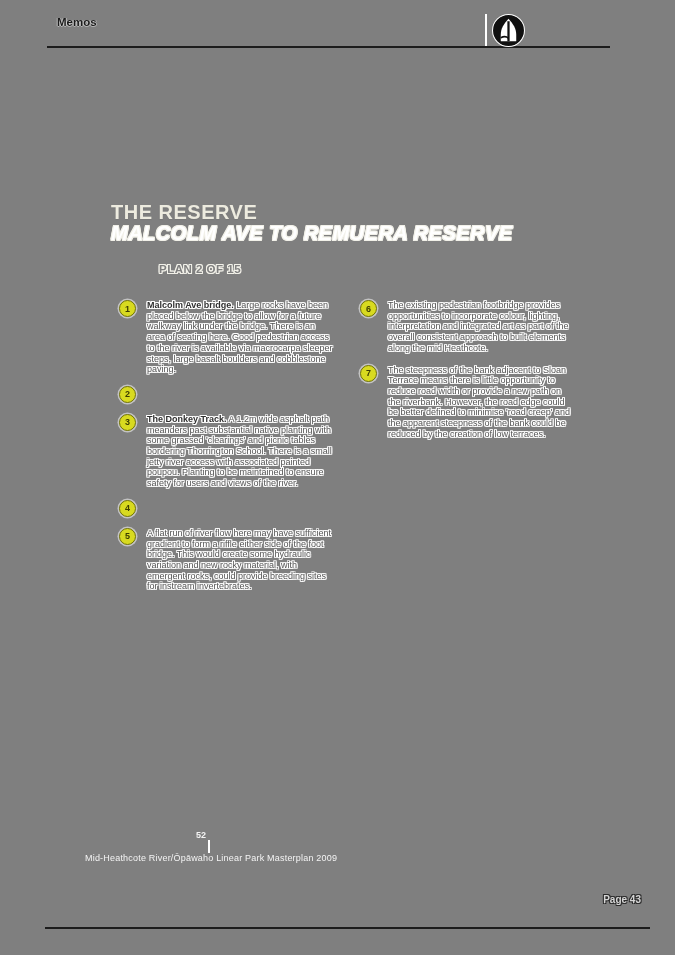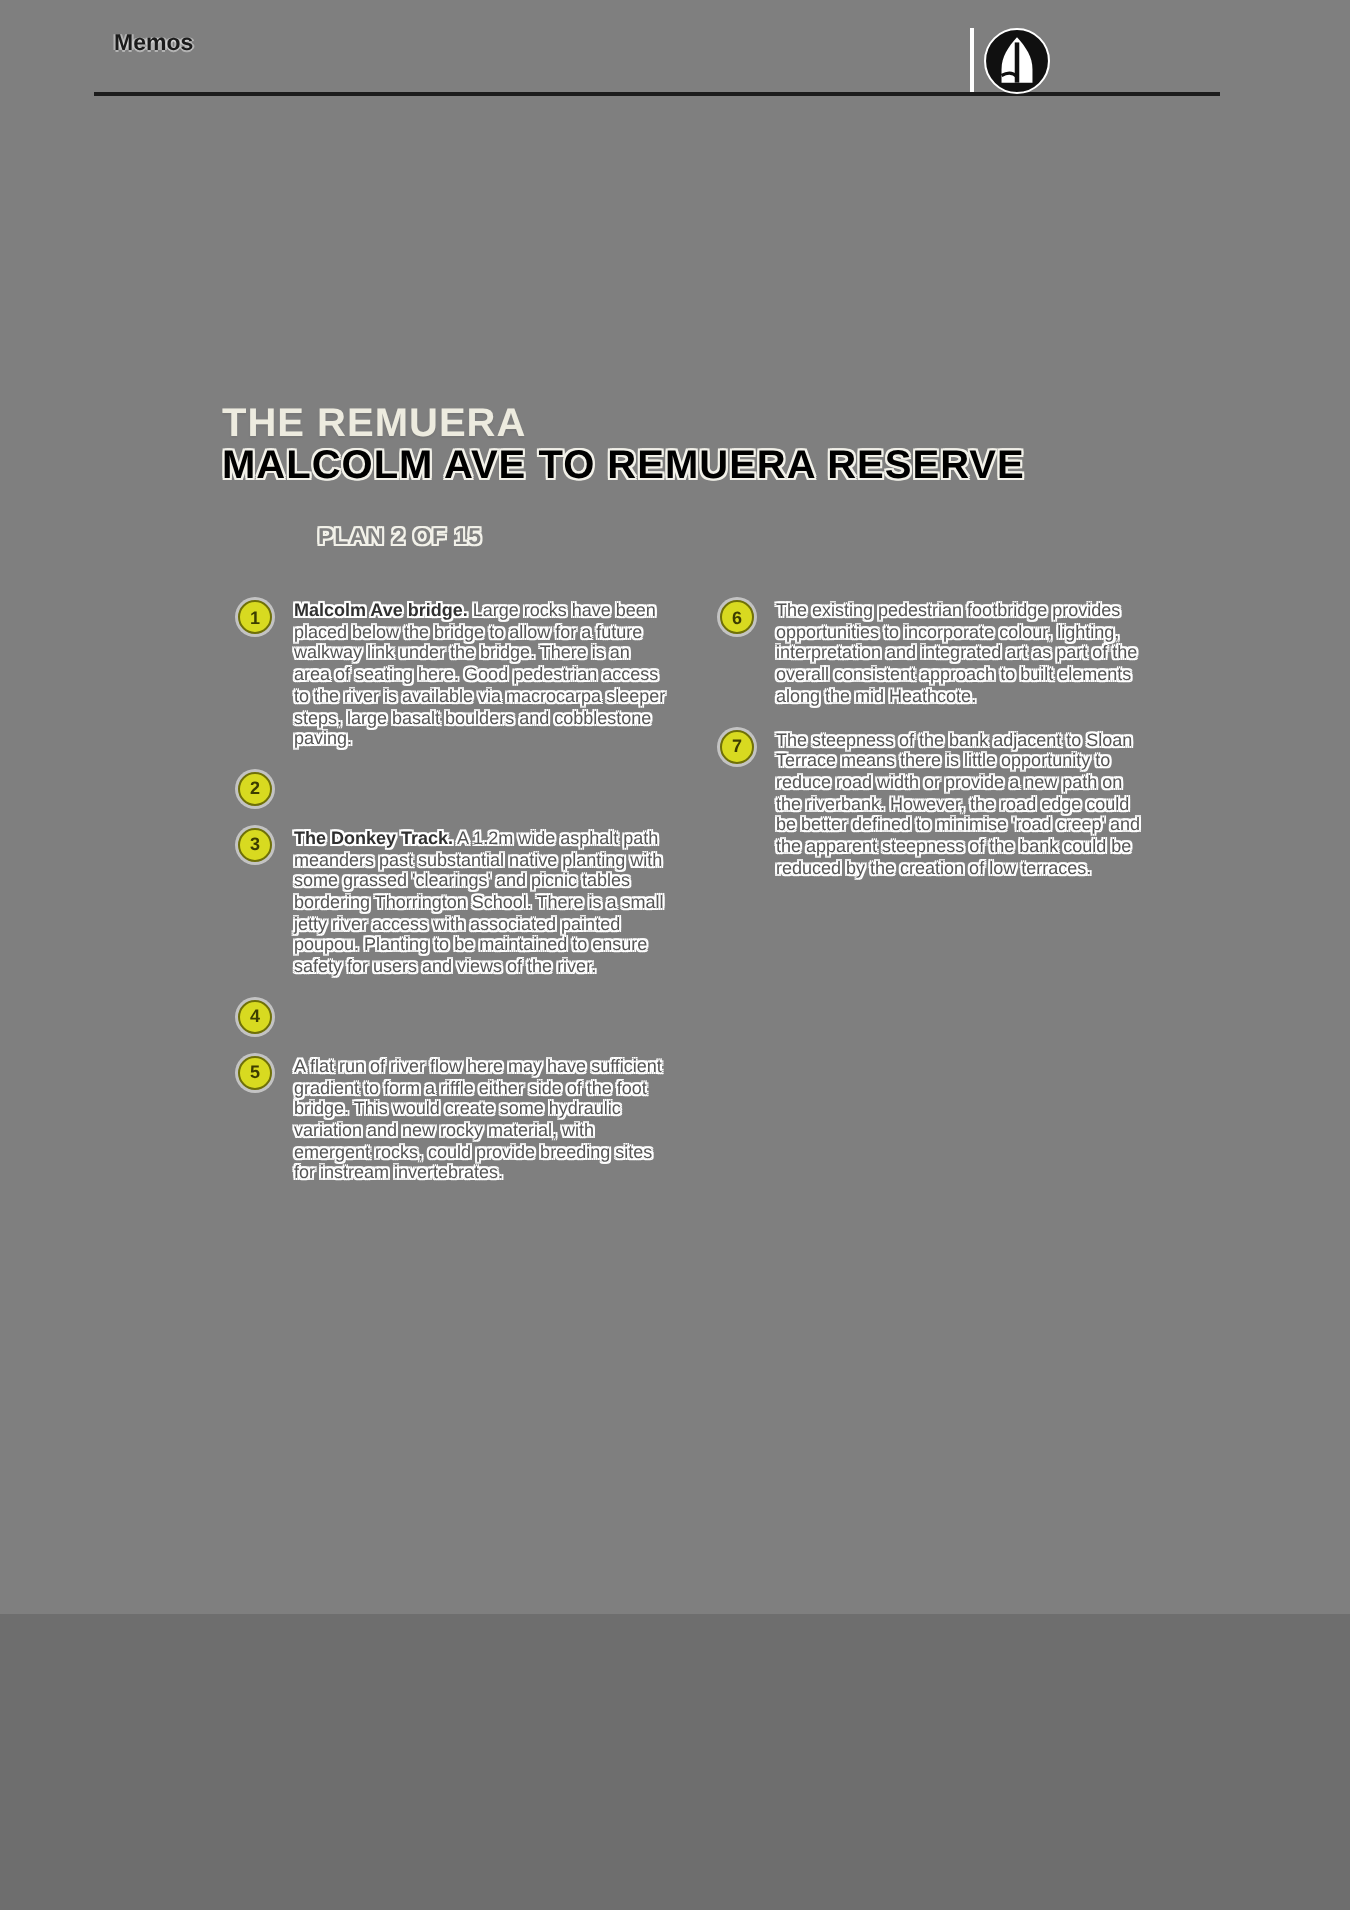--- a/index.html
+++ b/index.html
@@ -1,20 +1,20 @@
 <!DOCTYPE html>
 <html><head>
 <meta charset="utf-8">
 <style>
   * { margin: 0; padding: 0; box-sizing: border-box; }
   html, body { background: #6e6e6e; }
   .page {
     position: relative;
     width: 675px;
-    height: 807px;
+    height: 955px;
     background: #7f7f7f;
     font-family: "Liberation Sans", sans-serif;
     overflow: hidden;
   }
 
   
   .memos-title {
     position: absolute;
     left: 57px; top: 16px;
     font-size: 11.5px;
@@ -72,24 +72,25 @@
     font-size: 20px;
     font-weight: 700;
     letter-spacing: 0.5px;
     color: #edebdf;
     text-shadow: 0 1px 1px #6a6a6a55;
   }
   .title-line2 {
     font-size: 20px;
     font-weight: 700;
     letter-spacing: 0.5px;
-    color: #000000;
+    color: #ffffff;
     text-shadow: -1px -1px 0 #f2f1e9, 0 -1px 0 #f2f1e9, 1px -1px 0 #f2f1e9,
                  -1px 0 0 #f2f1e9, 1px 0 0 #f2f1e9,
                  -1px 1px 0 #f2f1e9, 0 1px 0 #f2f1e9, 1px 1px 0 #f2f1e9;
+    font-style: italic;
   }
   .plan-label {
     position: absolute;
     left: 111px; top: 263px;
     font-size: 11.5px;
     font-weight: 700;
     letter-spacing: 0.5px;
     color: #7f7f7f;
     text-shadow: -1px -1px 0 #f2f1e9, 0 -1px 0 #f2f1e9, 1px -1px 0 #f2f1e9,
                  -1px 0 0 #f2f1e9, 1px 0 0 #f2f1e9,
@@ -171,21 +172,21 @@
         <path d="M16 4.5 C 11.5 9.5, 8.5 14, 8.5 20 L 8.5 26.5 L 23.5 26.5 L 23.5 20 C 23.5 14, 20.5 9.5, 16 4.5 Z" fill="#ffffff"></path>
         <path d="M16 7 L 16 26.5" stroke="#101010" stroke-width="2.2"></path>
         <path d="M8.5 23 Q 13 20.5, 16 23.5" fill="none" stroke="#101010" stroke-width="1.6"></path>
       </svg>
     </div>
   </div>
 
   <div class="top-rule"></div>
 
   <div class="proposal-title">
-    <div class="title-line1">THE REMUERA</div>
+    <div class="title-line1">THE RESERVE</div>
     <div class="title-line2">MALCOLM AVE TO REMUERA RESERVE</div>
   </div>
   <div class="plan-label">PLAN 2 OF 15</div>
 
   <div class="col col-left" id="col-left">
       <div class="item">
         <span class="marker">1</span>
         <p class="item-text"><b>Malcolm Ave bridge.</b><span> Large rocks have been placed below the bridge to allow for a future walkway link under the bridge. There is an area of seating here. Good pedestrian access to the river is available via macrocarpa sleeper steps, large basalt boulders and cobblestone paving.</span></p>
       </div>
       <div class="item">

